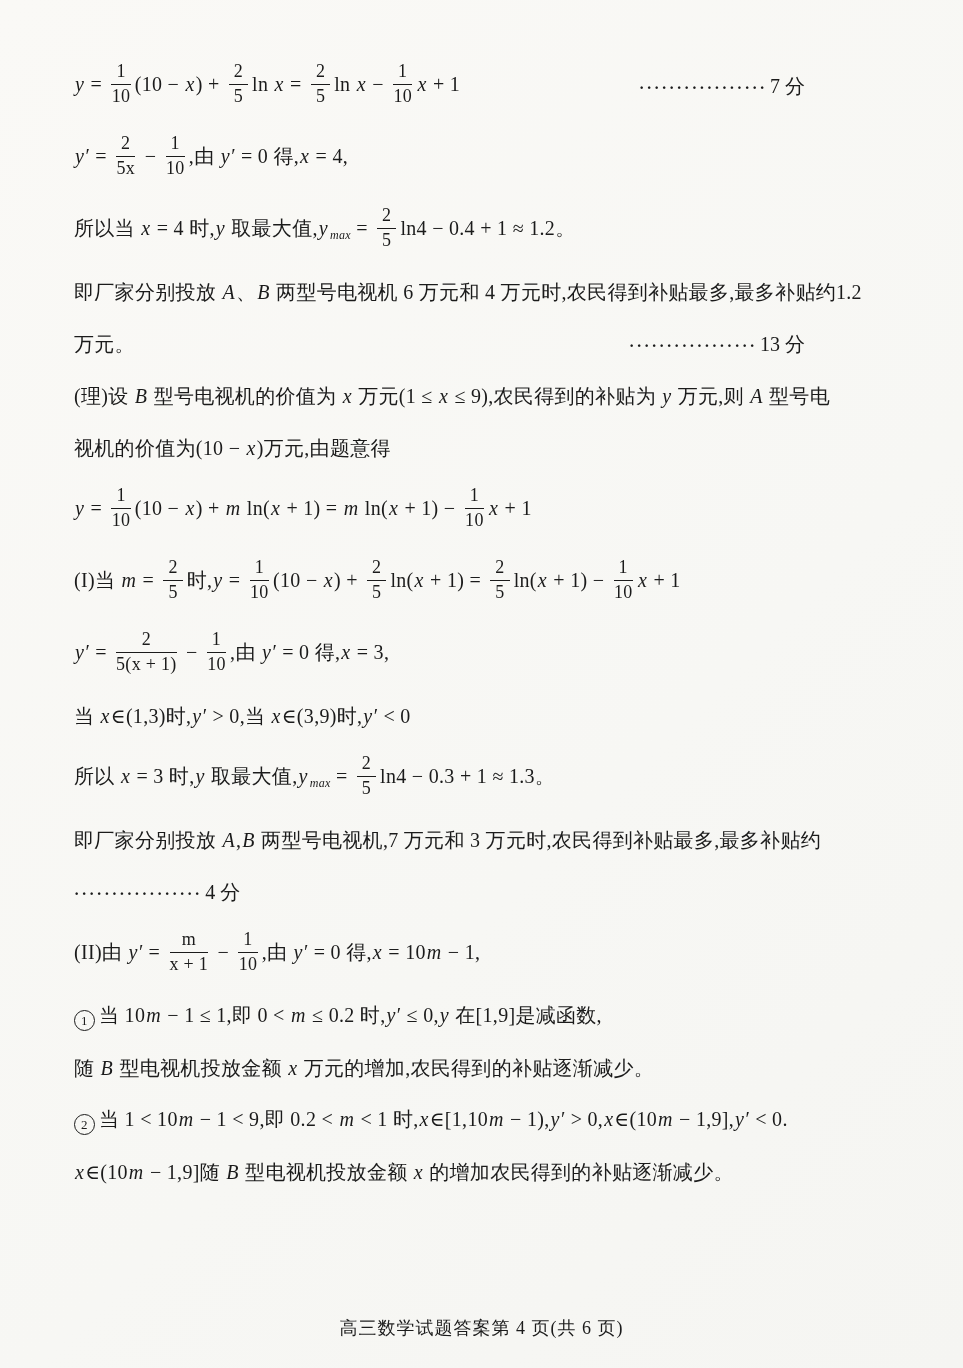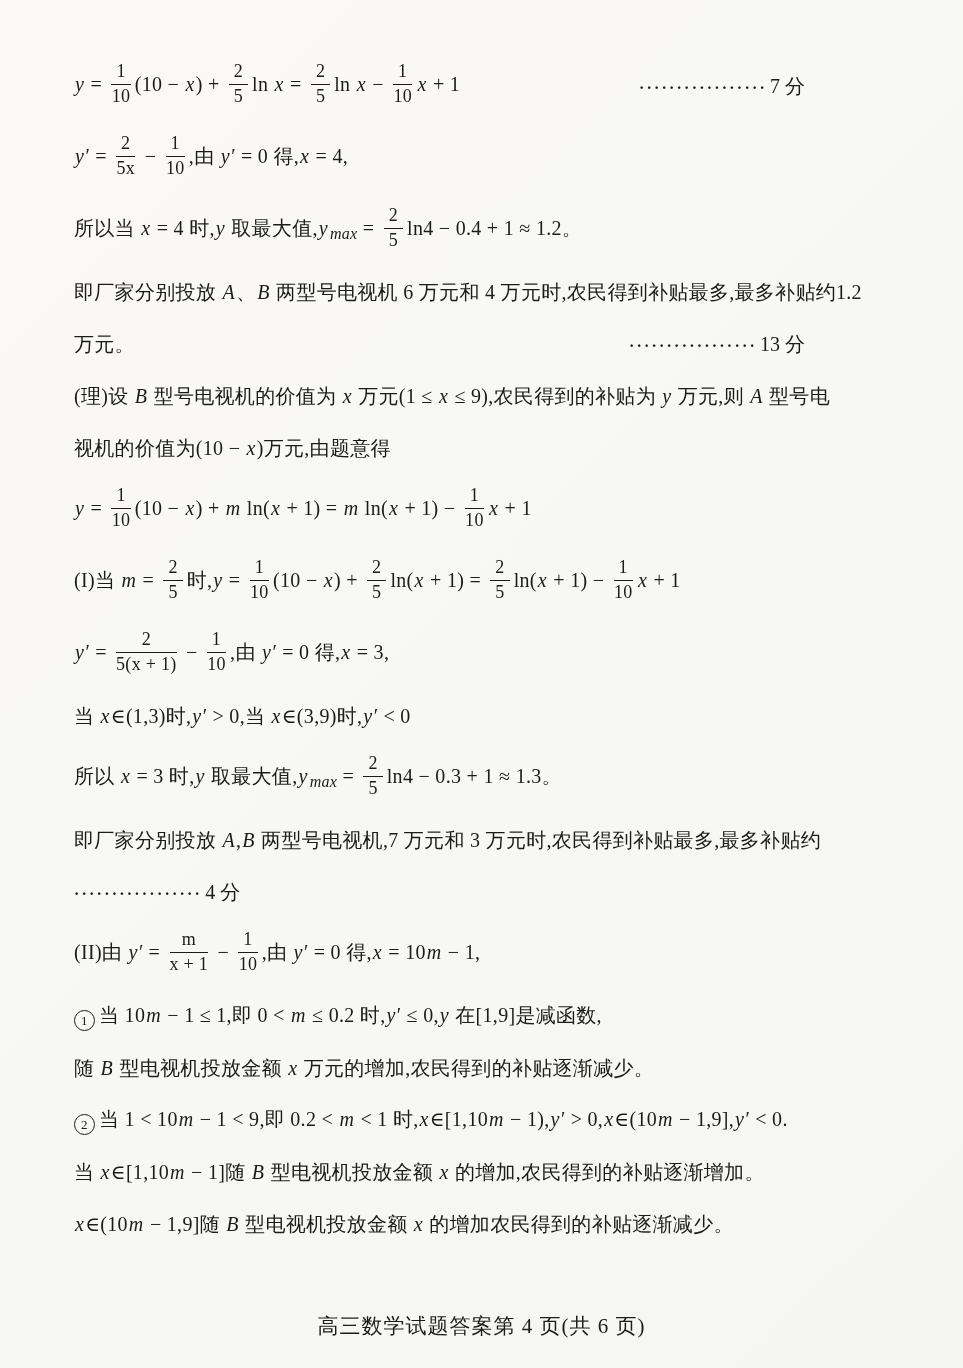--- a/index.html
+++ b/index.html
@@ -45,21 +45,21 @@
     top: -2px;
   }
   .frac .num {
     display: block;
     border-bottom: 1.4px solid #1b1b1b;
     padding: 0 5px 2px;
   }
   .frac .den { display: block; padding-top: 2px; }
   .subscript {
     font-style: italic;
-    font-size: 16px;
+    font-size: 12px;
     vertical-align: -4px;
     margin-left: 1px;
   }
   .circ {
     display: inline-flex;
     align-items: center;
     justify-content: center;
     width: 19px; height: 19px;
     border: 1.4px solid #1b1b1b;
     border-radius: 50%;
@@ -74,21 +74,21 @@
     margin-right: 78px;
     font-size: 20px;
     display: inline-flex;
     align-items: baseline;
   }
   .dots { letter-spacing: 2.2px; margin-right: 3px; font-weight: bold; font-size: 16px; }
   .footer {
     position: absolute;
     left: 0; right: 0; bottom: 28px;
     text-align: center;
-    font-size: 21px;
+    font-size: 18px;
     letter-spacing: 1px;
   }
 </style>
 </head>
 <body>
 
 <div class="page">
   <div class="doc-body">
       <div class="line formula">
         <span class="content"><span class="var">y</span><span class="txt"> = </span><span class="frac"><span class="num">1</span><span class="den">10</span></span><span class="txt">(10 − </span><span class="var">x</span><span class="txt">) + </span><span class="frac"><span class="num">2</span><span class="den">5</span></span><span class="txt">ln </span><span class="var">x</span><span class="txt"> = </span><span class="frac"><span class="num">2</span><span class="den">5</span></span><span class="txt">ln </span><span class="var">x</span><span class="txt"> − </span><span class="frac"><span class="num">1</span><span class="den">10</span></span><span class="var">x</span><span class="txt"> + 1</span></span>
@@ -149,20 +149,17 @@
       <div class="line">
         <span class="content"><span class="circ">1</span><span class="txt">当 10</span><span class="var">m</span><span class="txt"> − 1 ≤ 1,即 0 &lt; </span><span class="var">m</span><span class="txt"> ≤ 0.2 时,</span><span class="var">y′</span><span class="txt"> ≤ 0,</span><span class="var">y</span><span class="txt"> 在[1,9]是减函数,</span></span>
       </div>
       <div class="line">
         <span class="content"><span class="txt">随 </span><span class="var">B</span><span class="txt"> 型电视机投放金额 </span><span class="var">x</span><span class="txt"> 万元的增加,农民得到的补贴逐渐减少。</span></span>
       </div>
       <div class="line">
         <span class="content"><span class="circ">2</span><span class="txt">当 1 &lt; 10</span><span class="var">m</span><span class="txt"> − 1 &lt; 9,即 0.2 &lt; </span><span class="var">m</span><span class="txt"> &lt; 1 时,</span><span class="var">x</span><span class="txt">∈[1,10</span><span class="var">m</span><span class="txt"> − 1),</span><span class="var">y′</span><span class="txt"> &gt; 0,</span><span class="var">x</span><span class="txt">∈(10</span><span class="var">m</span><span class="txt"> − 1,9],</span><span class="var">y′</span><span class="txt"> &lt; 0.</span></span>
       </div>
       <div class="line">
-        <span class="content"><span class="txt">当 </span><span class="var">x</span><span class="txt">∈[1,10</span><span class="var">m</span><span class="txt"> − 1]随 </span><span class="var">B</span><span class="txt"> 型电视机投放金额 </span><span class="var">x</span><span class="txt"> 的增加,农民得到的补贴逐渐增加。</span></span>
-      </div>
-      <div class="line">
         <span class="content"><span class="var">x</span><span class="txt">∈(10</span><span class="var">m</span><span class="txt"> − 1,9]随 </span><span class="var">B</span><span class="txt"> 型电视机投放金额 </span><span class="var">x</span><span class="txt"> 的增加农民得到的补贴逐渐减少。</span></span>
       </div>
     </div>
   <div class="footer">高三数学试题答案第 4 页(共 6 页)</div>
 </div>
 
 </body></html>

